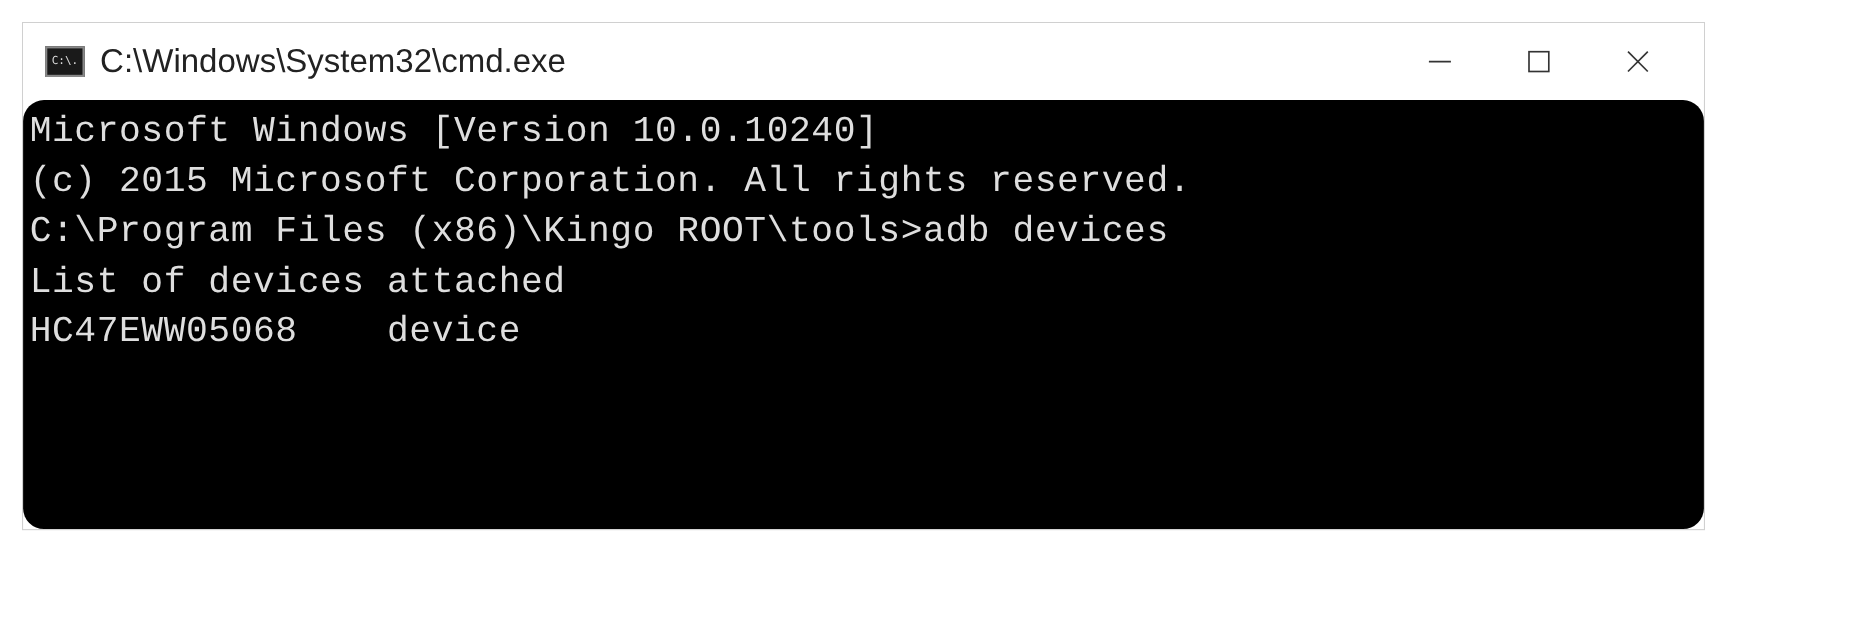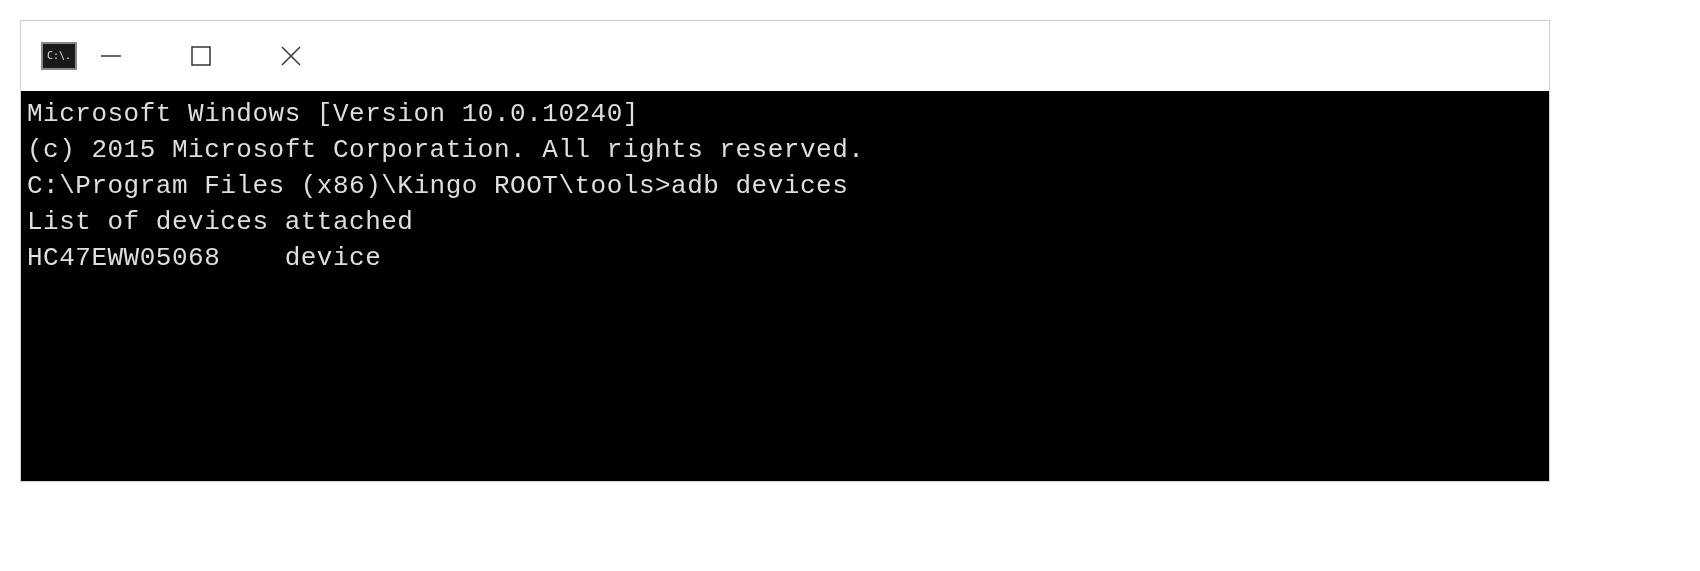--- a/index.html
+++ b/index.html
@@ -67,39 +67,41 @@
       width: 24px;
       height: 24px;
       stroke: #333;
       stroke-width: 1.5;
       fill: none;
     }
     .terminal-body {
       background: #000000;
       color: #dedede;
       font-family: Consolas, "Courier New", monospace;
-      font-size: 26px;
+      font-size: 33px;
       line-height: 1.38;
       padding: 6px 8px 60px 6px;
       white-space: pre;
       min-height: 390px;
       letter-spacing: 0.5px;
+      border-radius: 19px;
     }
     .terminal-line {
       display: block;
     }
   </style>
 </head>
 <body>
 
 <div class="window">
   <div class="titlebar">
     <div class="titlebar-icon">
       <span class="titlebar-icon-inner">C:\.</span>
     </div>
+    <div class="titlebar-title">C:\Windows\System32\cmd.exe</div>
     <div class="window-controls">
       <div class="win-btn">
         <svg viewBox="0 0 24 24">
             <line x1="2" y1="12" x2="22" y2="12"></line>
           </svg>
       </div>
       <div class="win-btn">
         <svg viewBox="0 0 24 24">
             <rect x="3" y="3" width="18" height="18"></rect>
           </svg>

